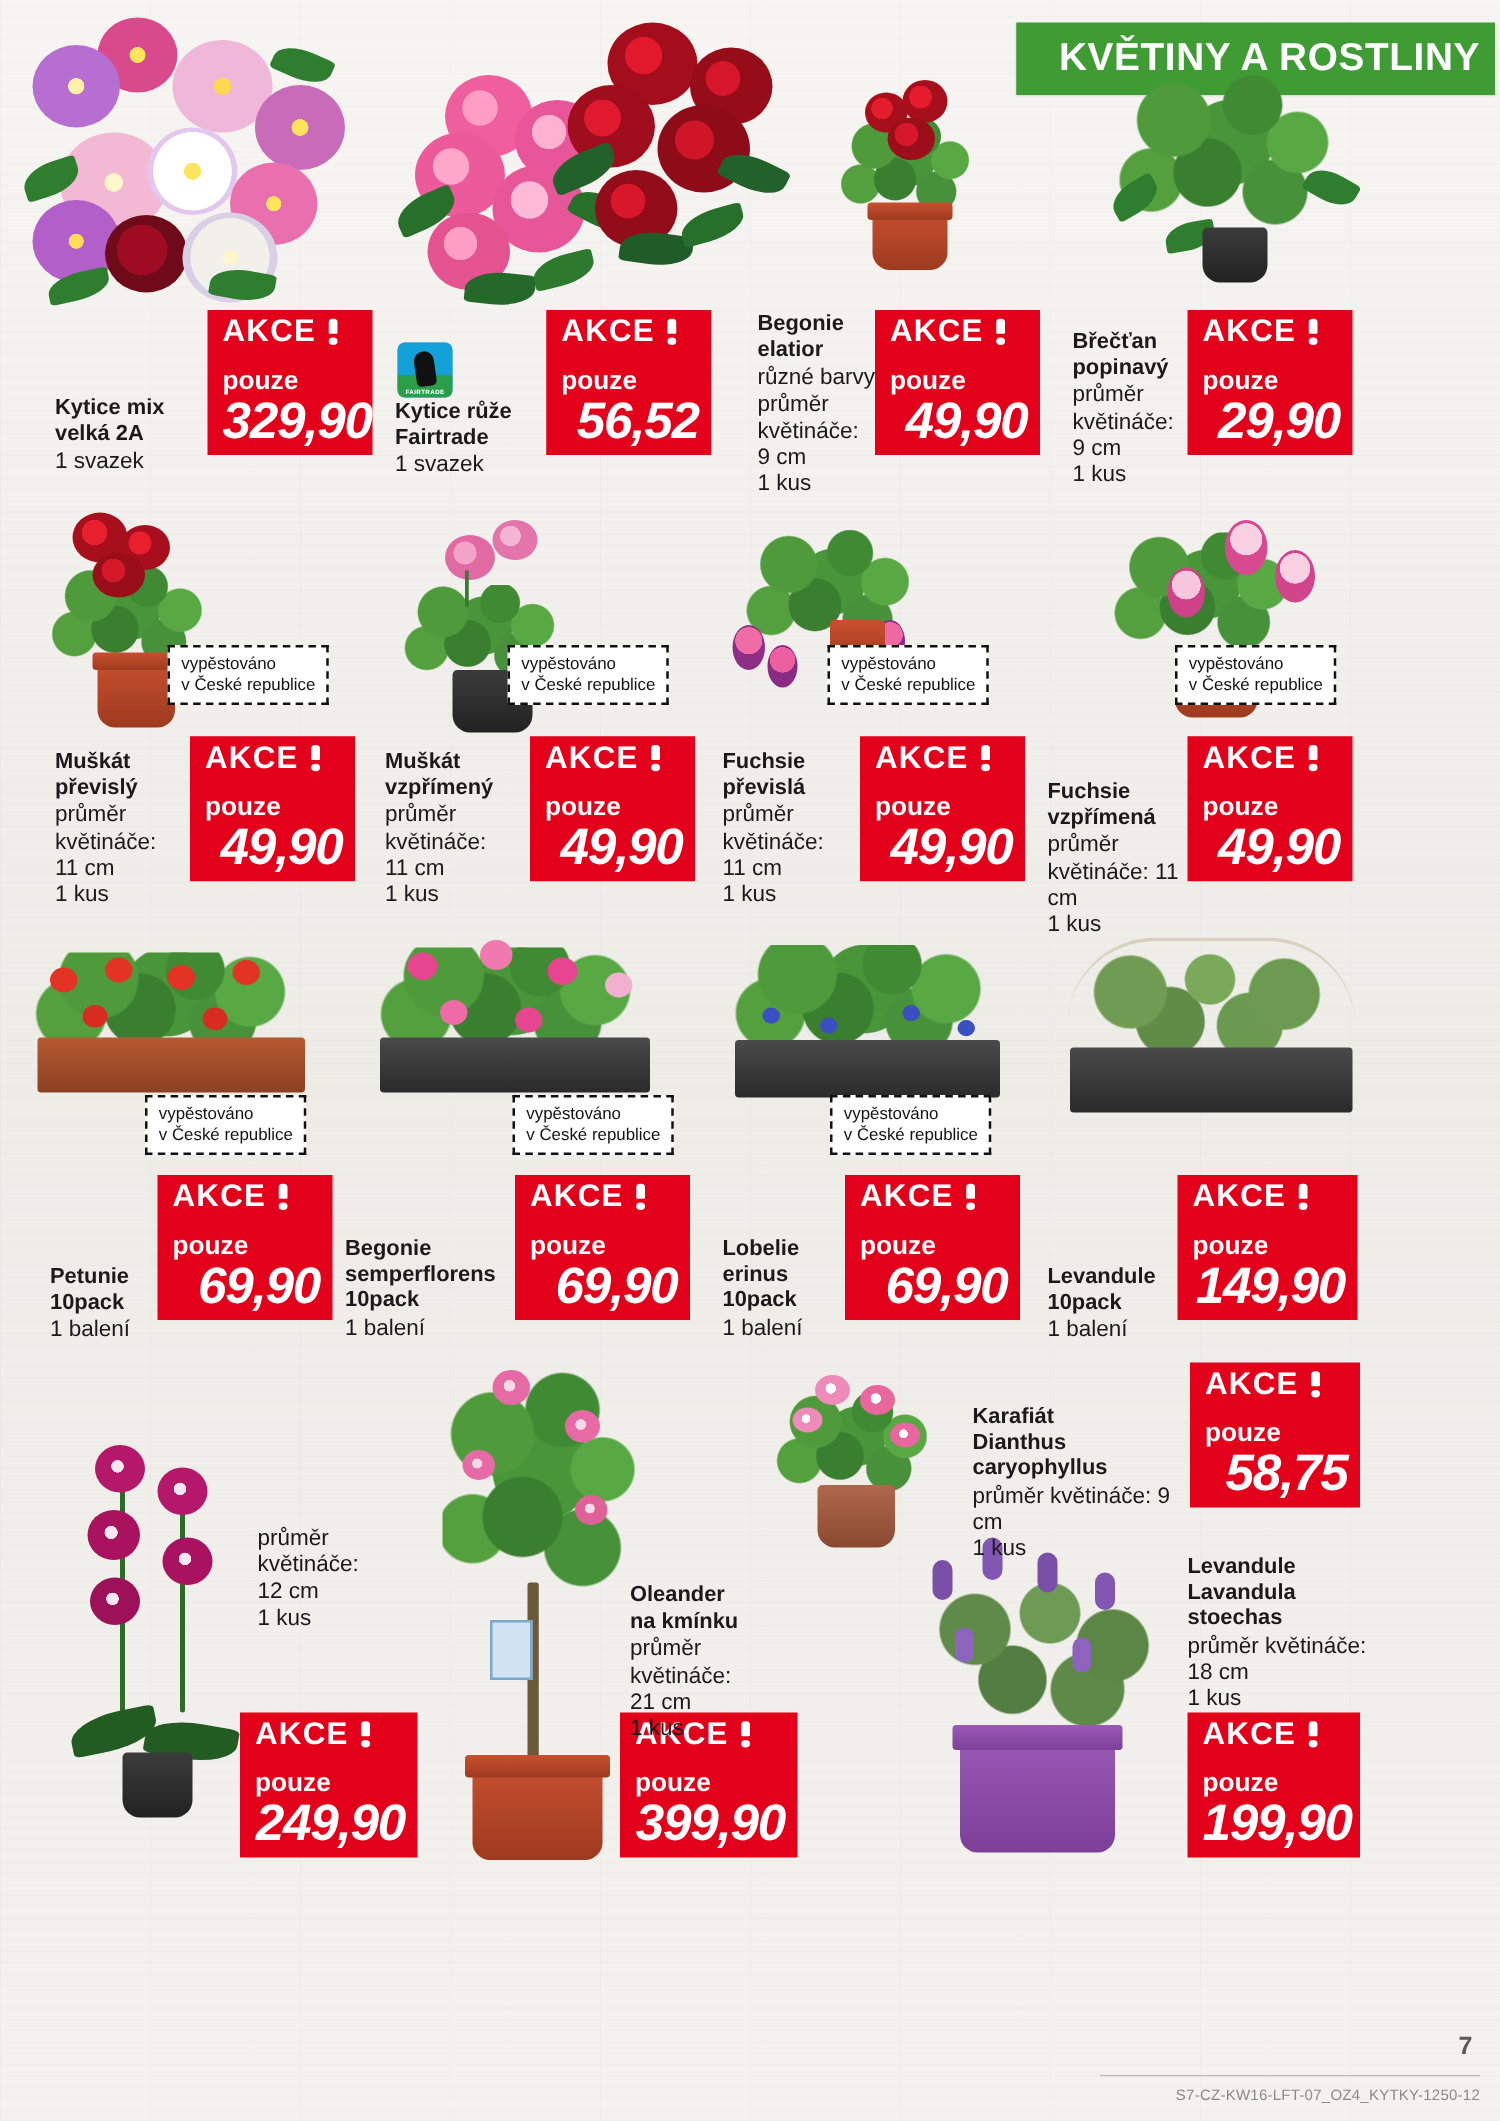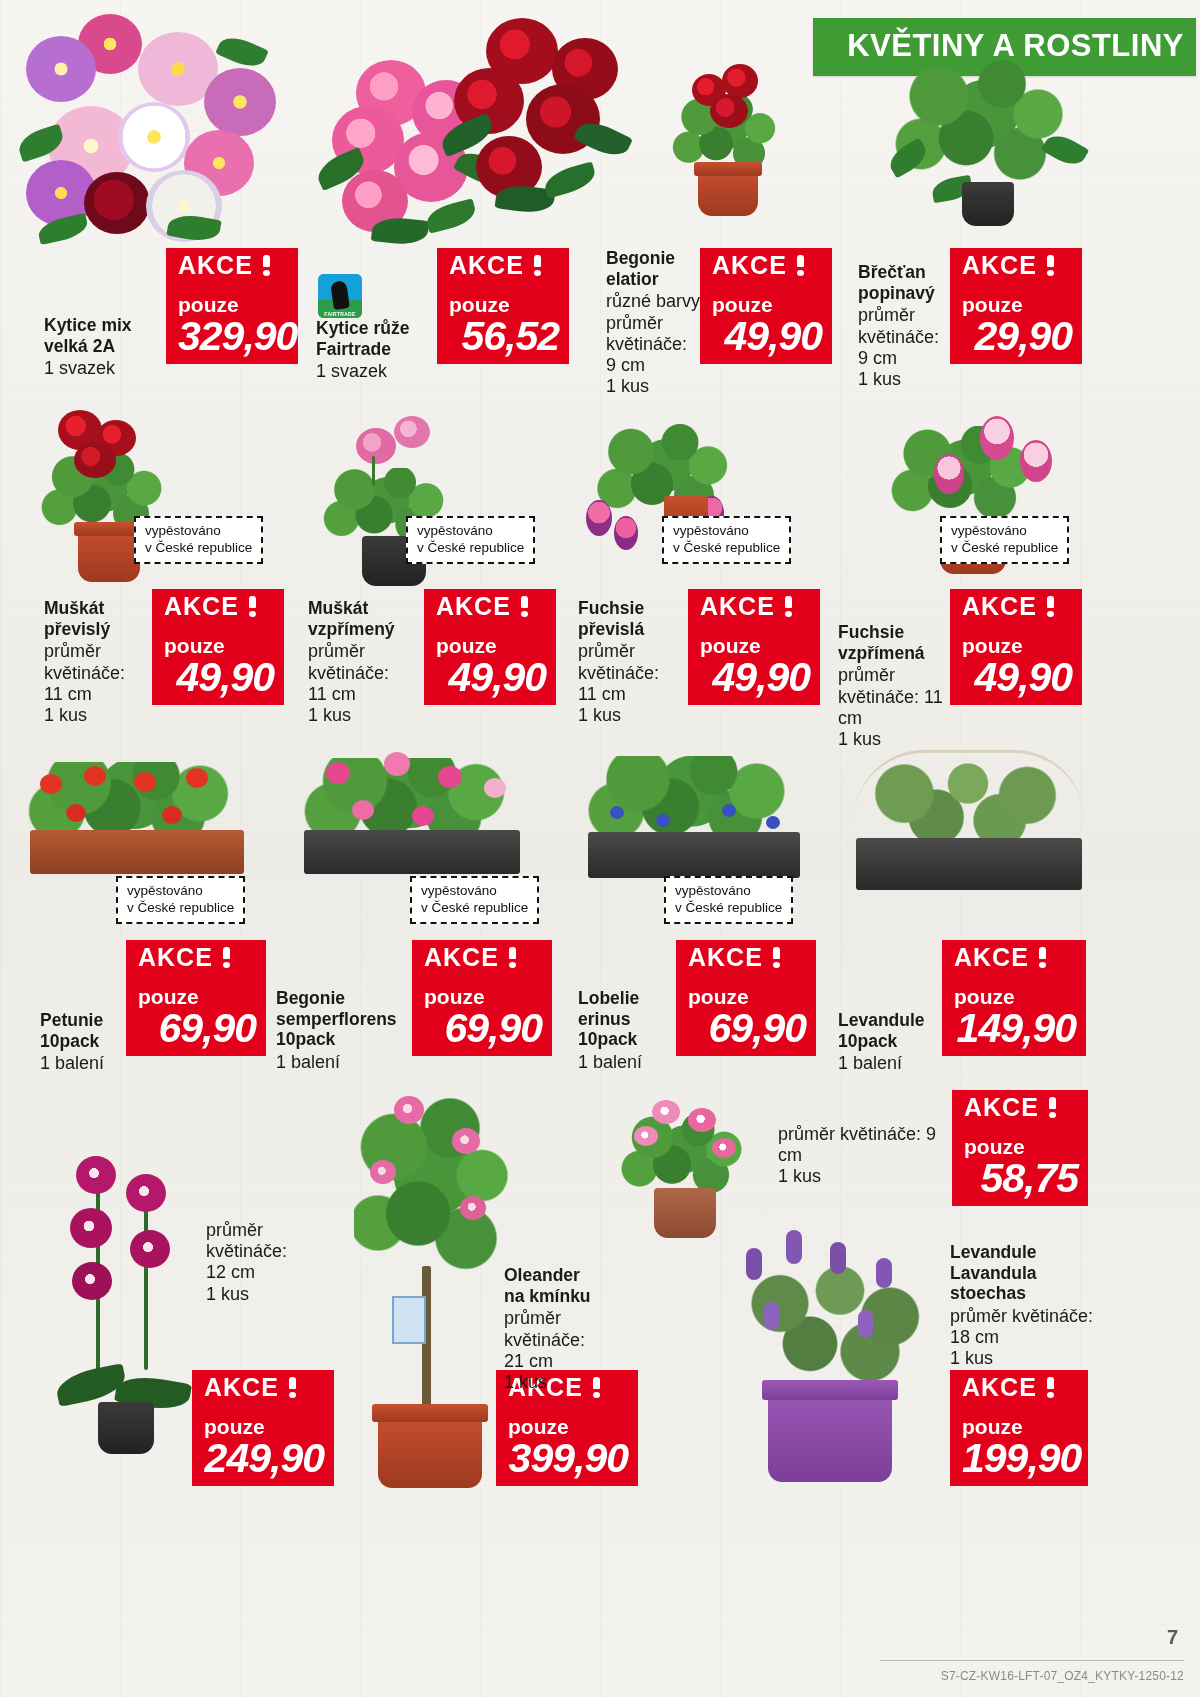--- a/index.html
+++ b/index.html
@@ -585,20 +585,23 @@
 1 kus</div>
   </div>
   <div class="ptext" style="left:504px; top:1265px; width:140px;">
     <div class="name" style="white-space:pre-line;">Oleander
 na kmínku</div>
     <div class="desc" style="white-space:pre-line;">průměr květináče:
 21 cm
 1 kus</div>
   </div>
   <div class="ptext" style="left:778px; top:1122px; width:170px;">
+    <div class="name" style="white-space:pre-line;">Karafiát
+Dianthus
+caryophyllus</div>
     <div class="desc" style="white-space:pre-line;">průměr květináče: 9 cm
 1 kus</div>
   </div>
   <div class="ptext" style="left:950px; top:1242px; width:150px;">
     <div class="name" style="white-space:pre-line;">Levandule
 Lavandula
 stoechas</div>
     <div class="desc" style="white-space:pre-line;">průměr květináče:
 18 cm
 1 kus</div>

